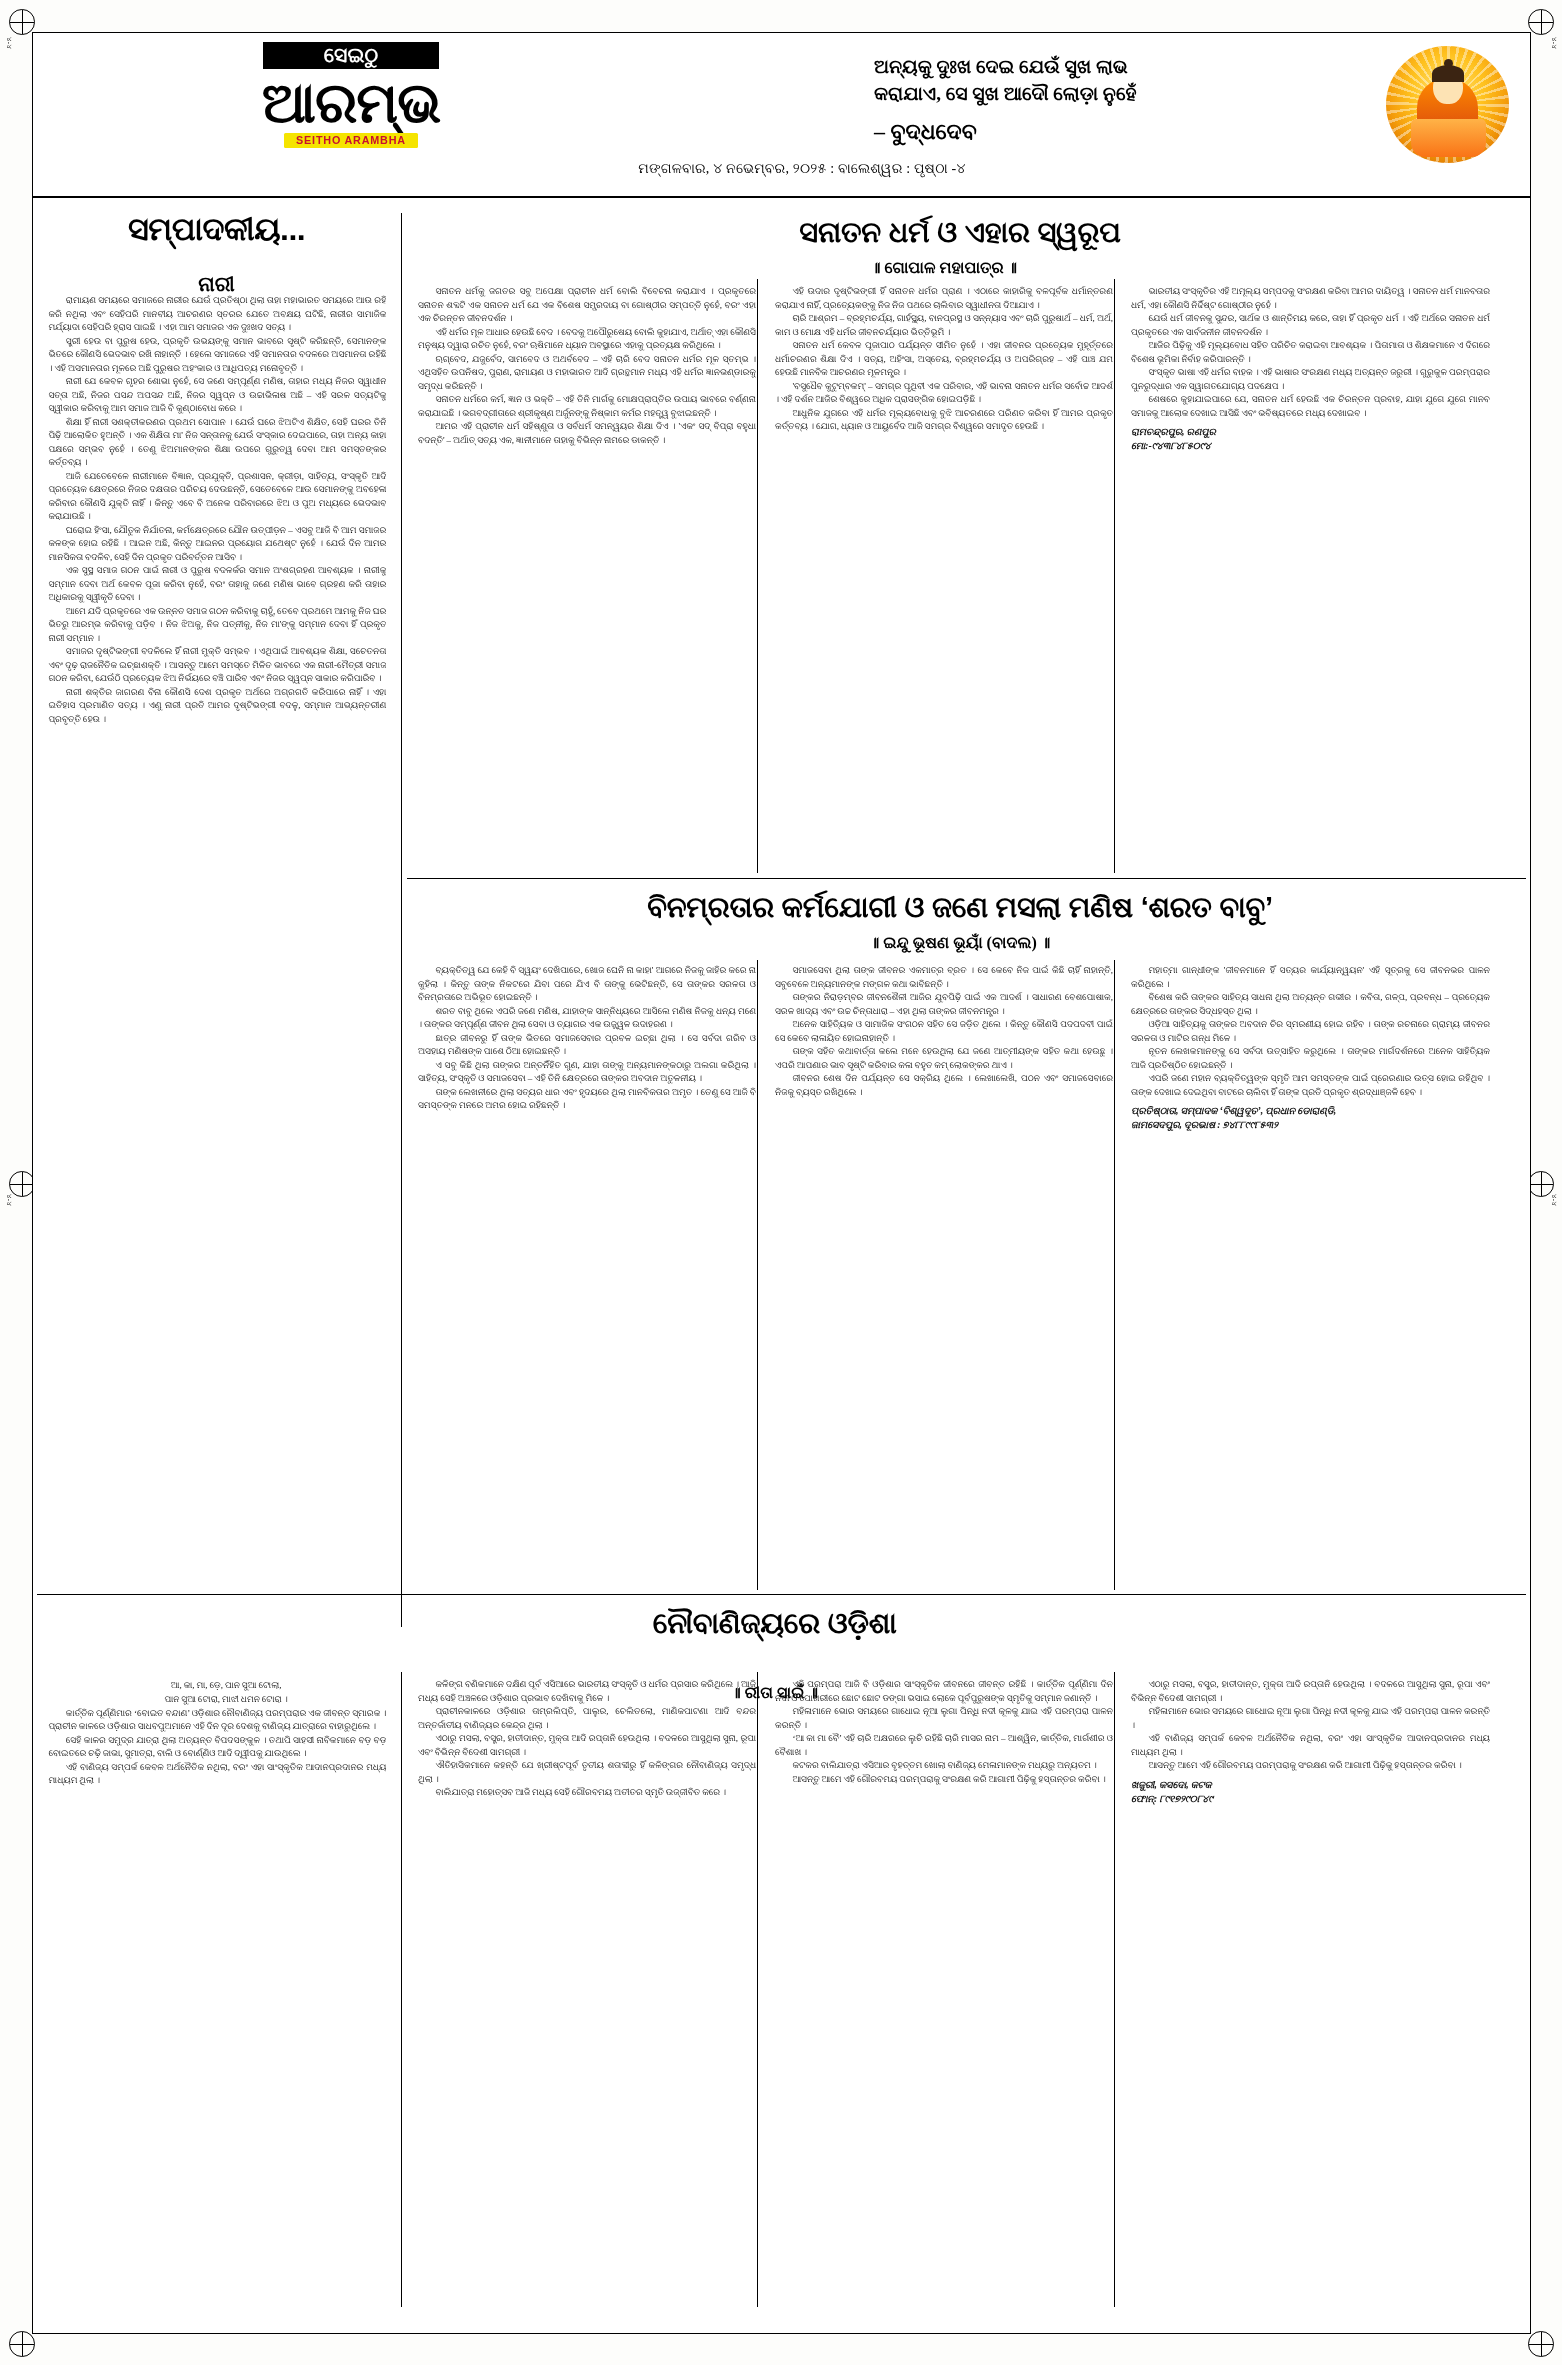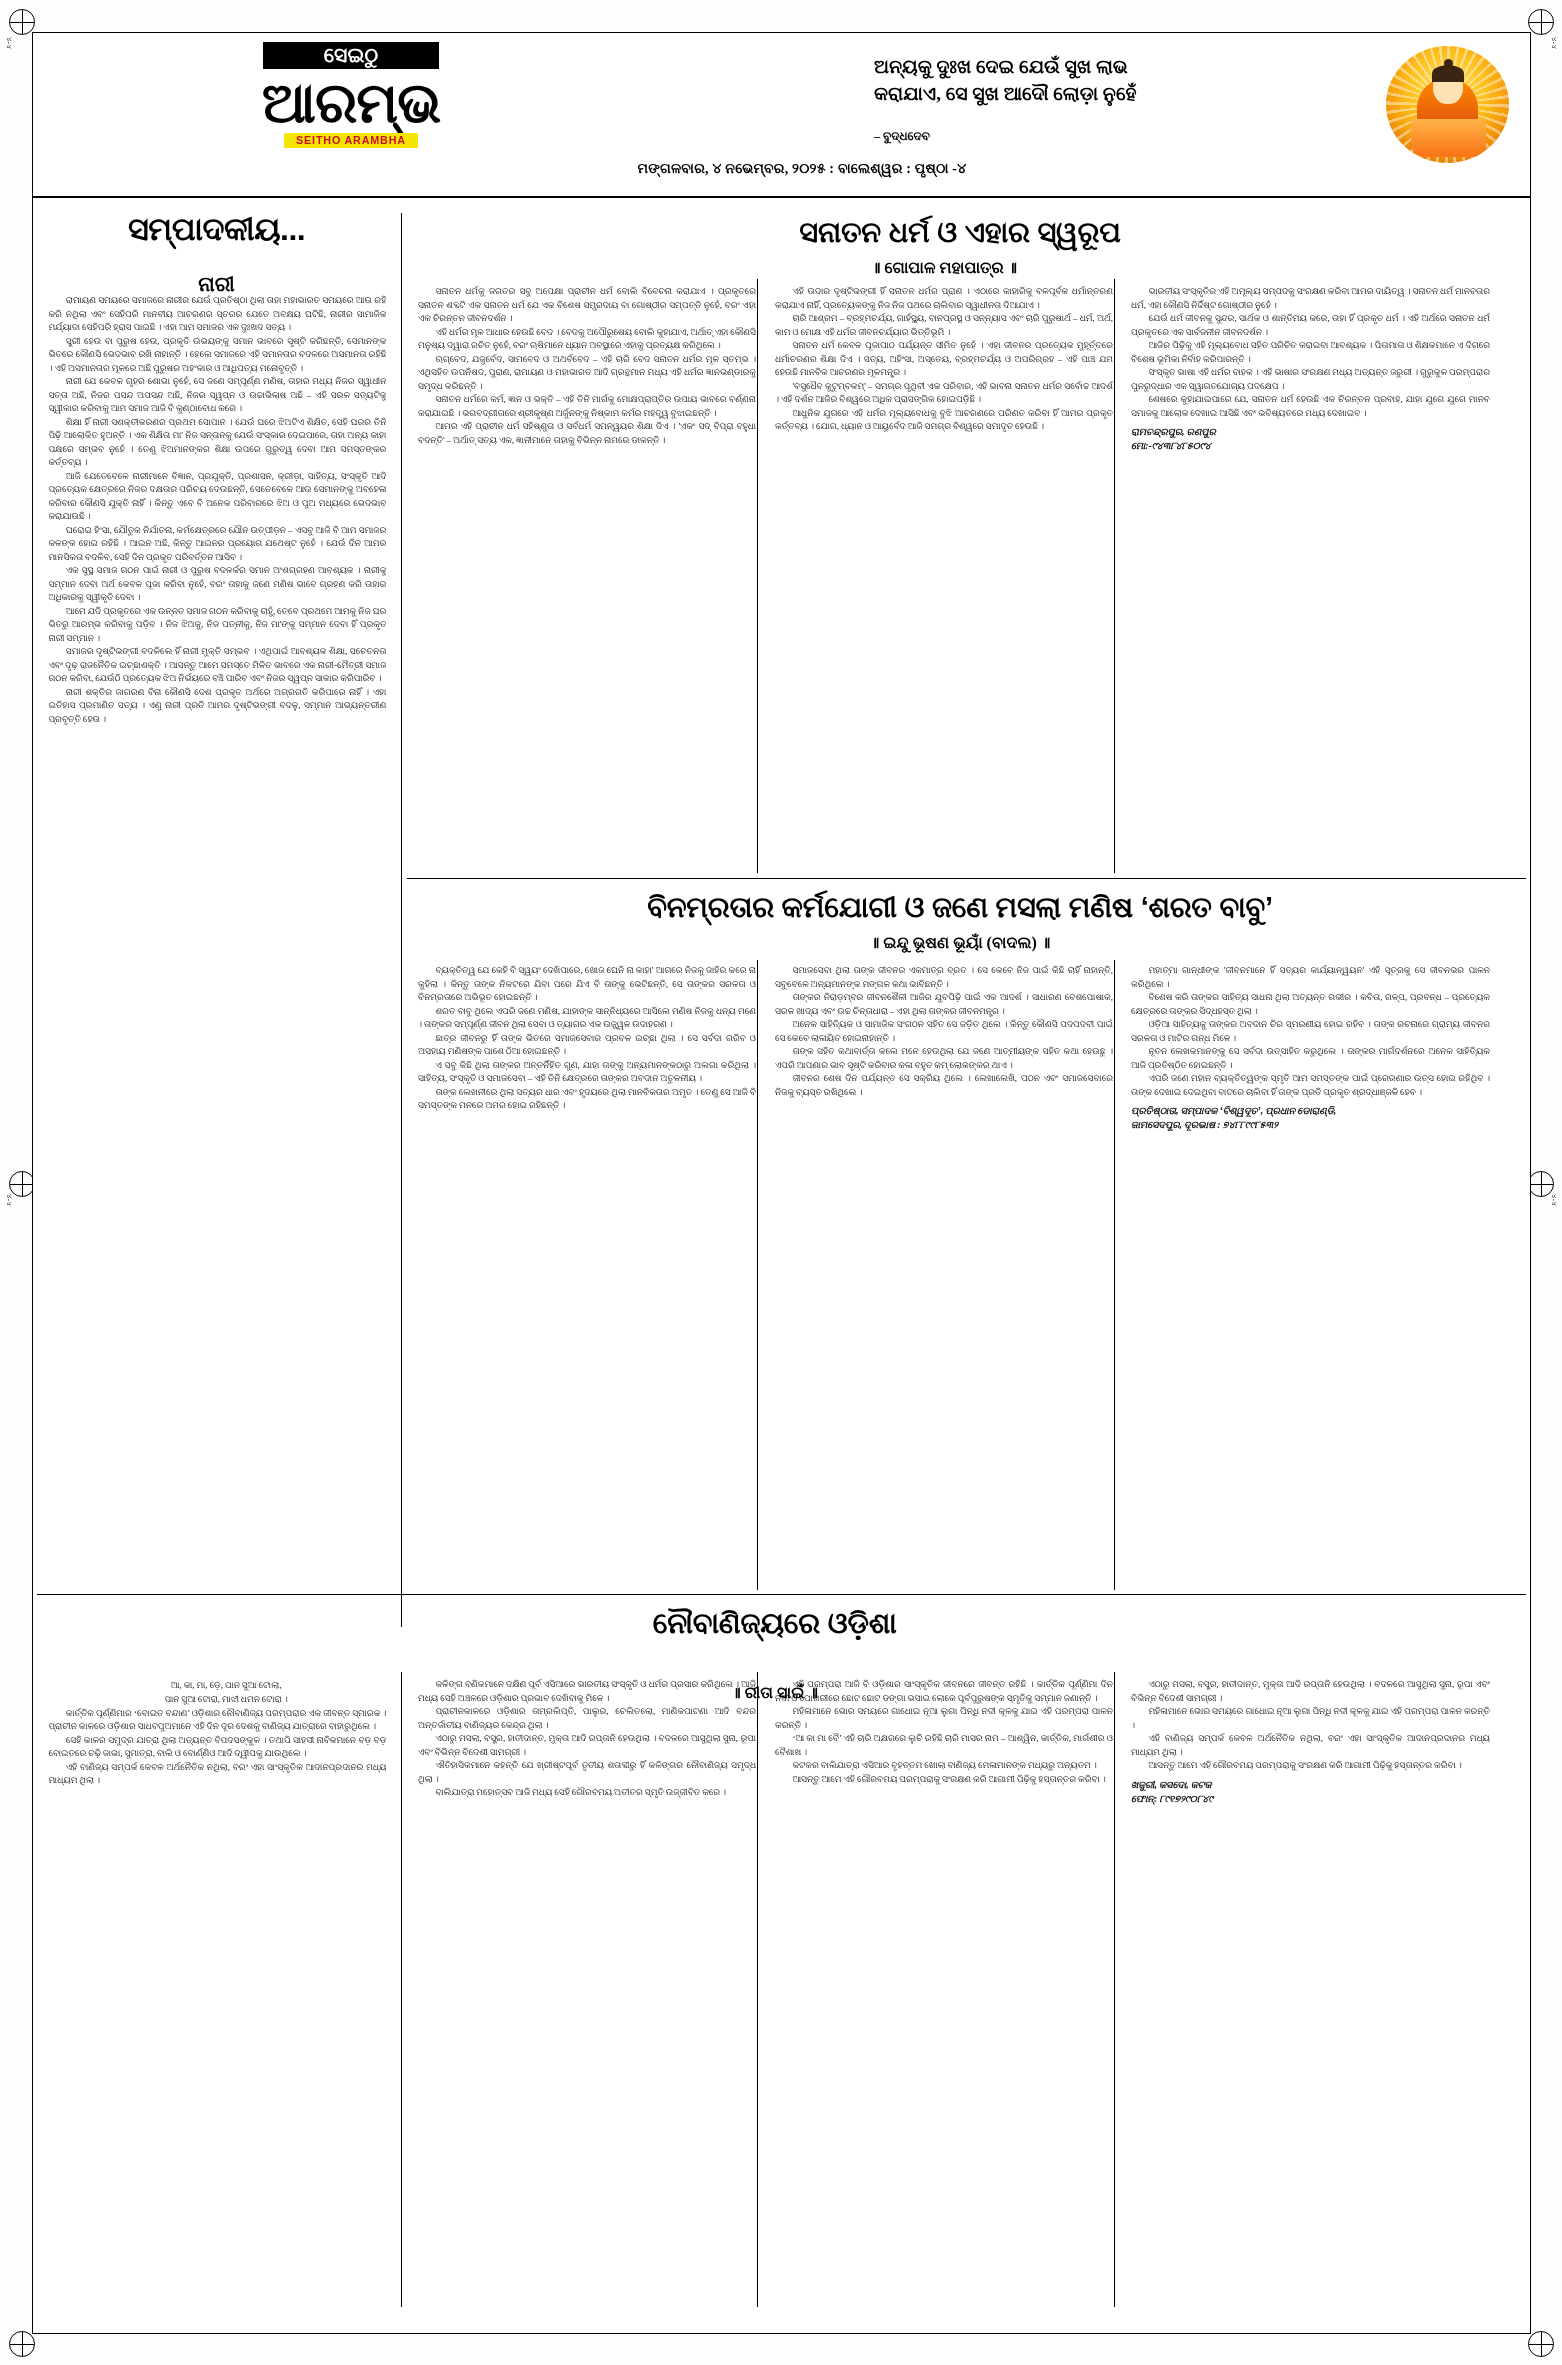--- a/index.html
+++ b/index.html
@@ -50,29 +50,29 @@
   }
   .logo-badge{
     display:inline-block;background:#f5e400;color:#c8102e;
     font-family:"Liberation Sans",sans-serif;font-weight:bold;
     font-size:10.8px;letter-spacing:0.8px;padding:1.5px 12.3px;
     margin-top:-7.2px;position:relative;z-index:3;
     border-radius:1.5px;
   }
   .dateline{
     position:absolute;left:0;right:0;top:128px;text-align:center;
-    font-size:14px;font-weight:bold;letter-spacing:0.2px;
+    font-size:14px;font-weight:normal;letter-spacing:0.2px;
   }
   .dateline .dl-left{margin-left:41px;}
 
   .quote-box{
     position:absolute;right:164px;top:19.5px;width:492px;
     font-size:19px;font-weight:bold;line-height:1.45;
   }
-  .quote-attr{font-size:12px;margin-top:20px;}
+  .quote-attr{font-size:22px;margin-top:8px;}
 
   .buddha{
     position:absolute;right:14.3px;top:9.2px;width:137px;height:128px;
   }
   .buddha .halo{
     position:absolute;left:7.2px;top:4.1px;width:123px;height:117px;
     border-radius:50%;
     background:radial-gradient(circle at 50% 38%, #ffe680 0%, #ffc21f 38%, #f59e0b 62%, #e07b00 80%, #c2410c 100%);
   }
   .buddha .rays{

